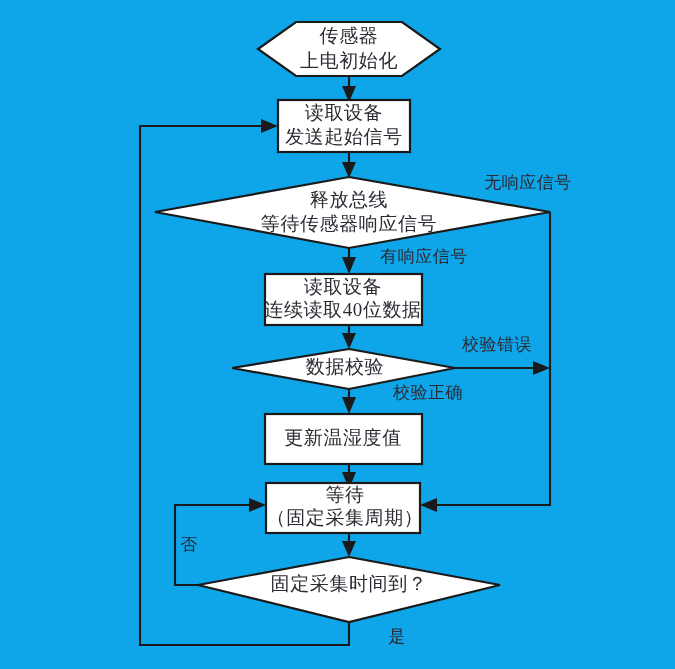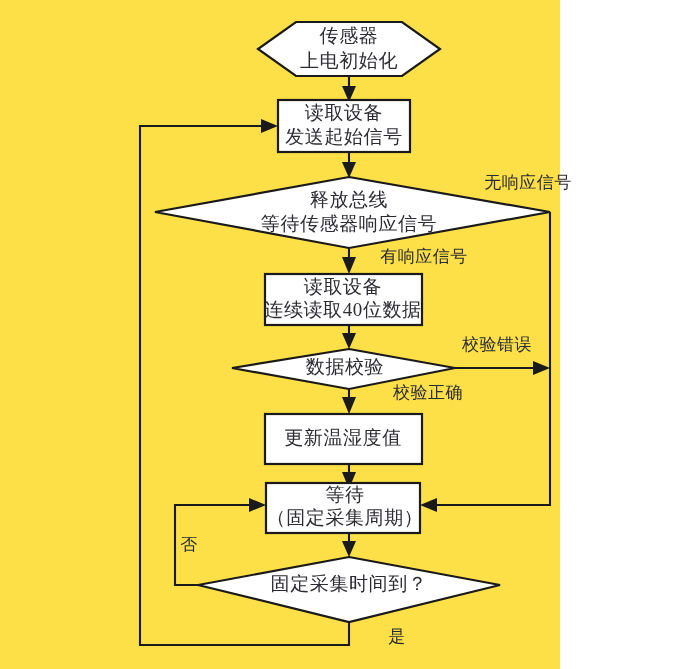--- a/index.html
+++ b/index.html
@@ -8,23 +8,23 @@
     background: #ffffff;
   }
   body {
     width: 675px;
     height: 669px;
     font-family: "Liberation Serif", "DejaVu Serif", serif;
     overflow: hidden;
   }
   #flowchart-root {
     position: relative;
-    width: 560px;
+    width: 675px;
     height: 669px;
-    background: #fde047;
+    background: #0ea5e9;
   }
   svg#flow-svg {
     display: block;
     width: 675px;
     height: 669px;
   }
   .node-shape {
     fill: #ffffff;
     stroke: #1a1a1a;
     stroke-width: 2.2;

